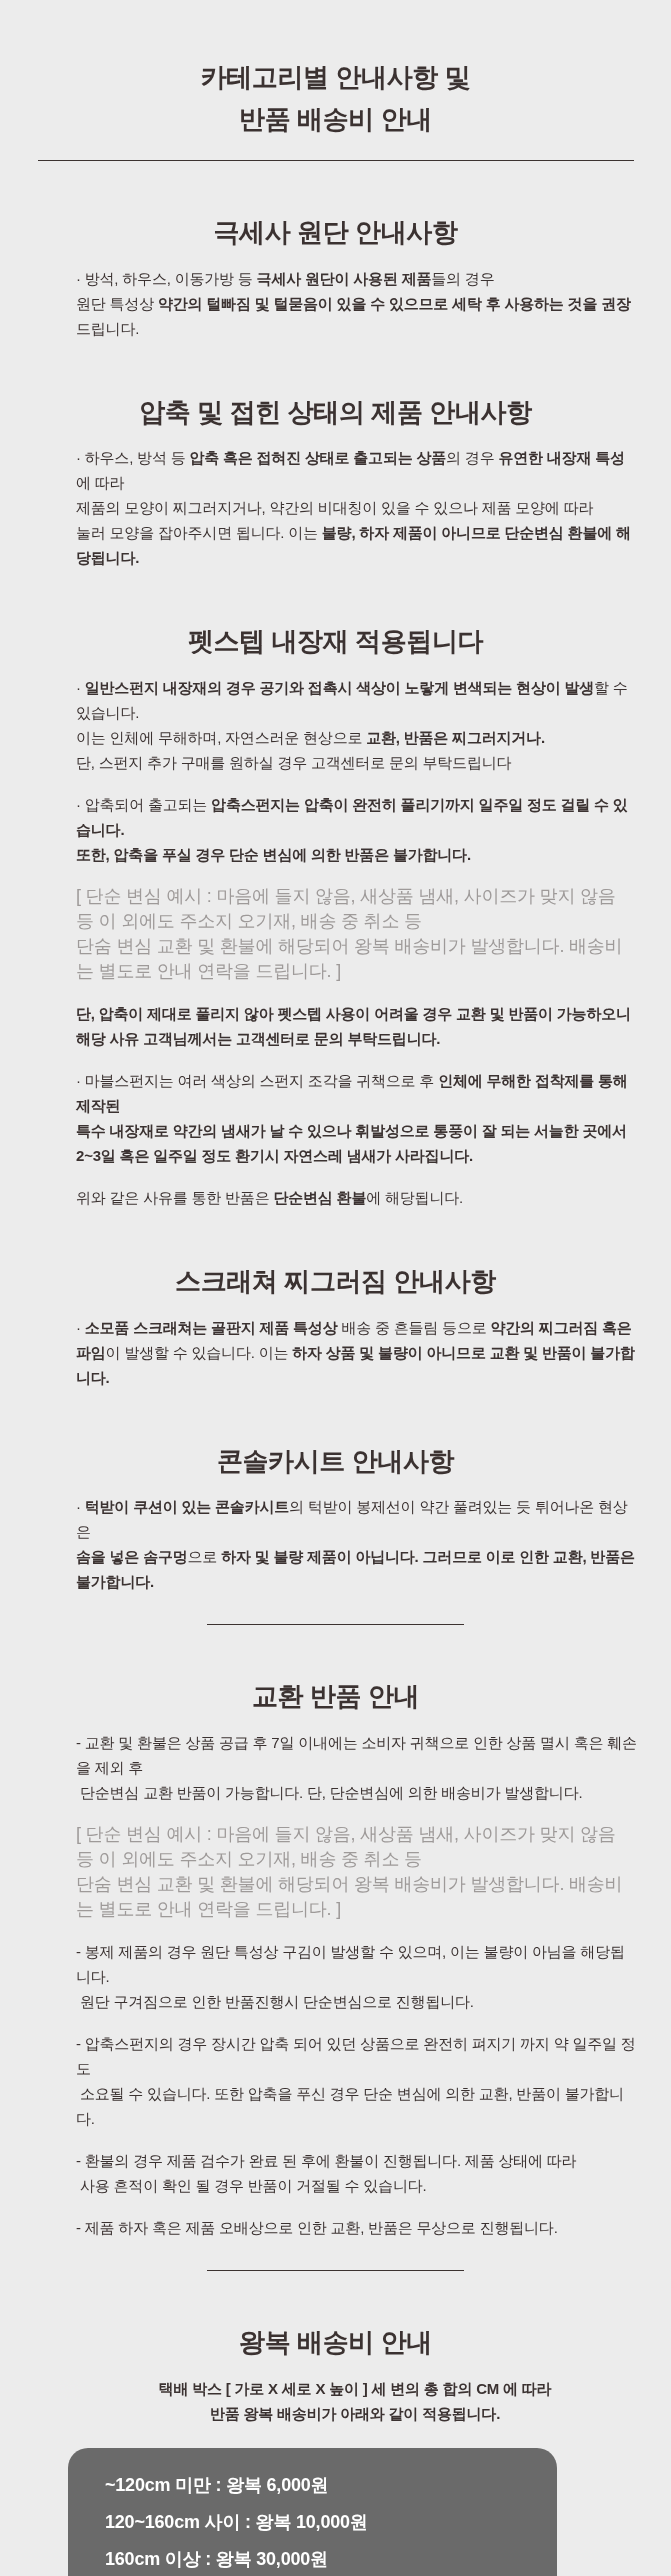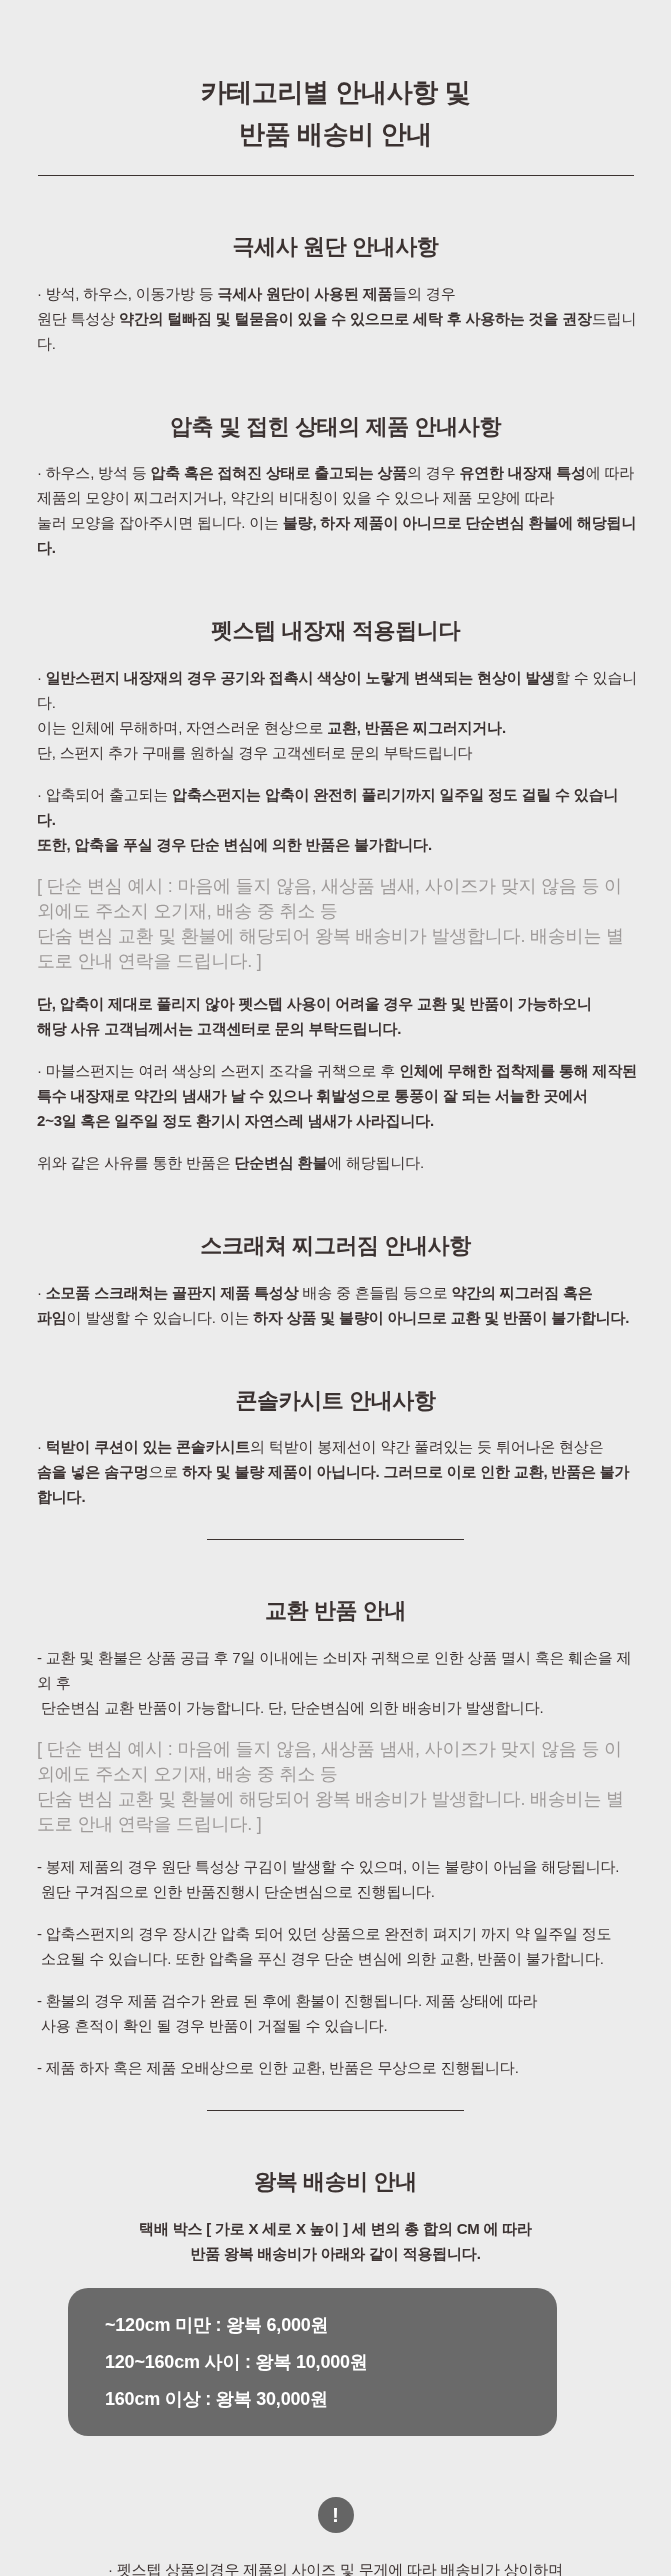--- a/index.html
+++ b/index.html
@@ -29,40 +29,41 @@
   .divider {
     border: 0;
     border-top: 1.6px solid #3c3331;
     height: 0;
   }
   .divider.wide  { width: 596px; margin: 20px auto 0 auto; }
   .divider.short { width: 257px; margin: 30px auto 0 auto; border-top-width: 1.2px; }
   .section-title {
     margin: 56px 0 18.7px 0;
     text-align: center;
-    font-size: 22px;
+    font-size: 26px;
     line-height: 30px;
     font-weight: 700;
     letter-spacing: -0.4px;
   }
   .para {
     margin: 17px 0 0 37px;
     width: 600px;
   }
   .para.center {
     margin-left: auto;
     margin-right: auto;
     width: 100%;
     text-align: center;
   }
   .para .line {
     display: block;
     font-size: 15px;
     line-height: 25px;
     letter-spacing: -0.2px;
+    margin-left: 39px;
   }
   .para.muted { color: #9e9a99; }
   .para.muted .line { font-size: 18px; }
   .para .b { font-weight: 700; }
   .price-box {
     box-sizing: border-box;
     width: 489px;
     margin: 22px 0 0 68px;
     background: #6a6a6a;
     border-radius: 20px;
@@ -89,21 +90,21 @@
     color: #ffffff;
     font-size: 21px;
     font-weight: 700;
   }
   .alert-badge + .para { margin-top: 23.4px; }
 </style>
 </head>
 <body>
 
 <div class="page" id="page-root">
-    <h1 class="main-title" style="margin: 15px;">
+    <h1 class="main-title" style="margin: 0px;">
       <span class="tline">카테고리별 안내사항 및</span>
       <span class="tline">반품 배송비 안내</span>
     </h1>
     <hr class="divider wide">
     <h2 class="section-title">극세사 원단 안내사항</h2>
     <div class="para">
       <span class="line"><span class="r">· 방석, 하우스, 이동가방 등 </span><span class="b">극세사 원단이 사용된 제품</span><span class="r">들의 경우</span></span>
       <span class="line"><span class="r">원단 특성상 </span><span class="b">약간의 털빠짐 및 털묻음이 있을 수 있으므로 세탁 후 사용하는 것을 권장</span><span class="r">드립니다.</span></span>
     </div>
     <h2 class="section-title">압축 및 접힌 상태의 제품 안내사항</h2>

